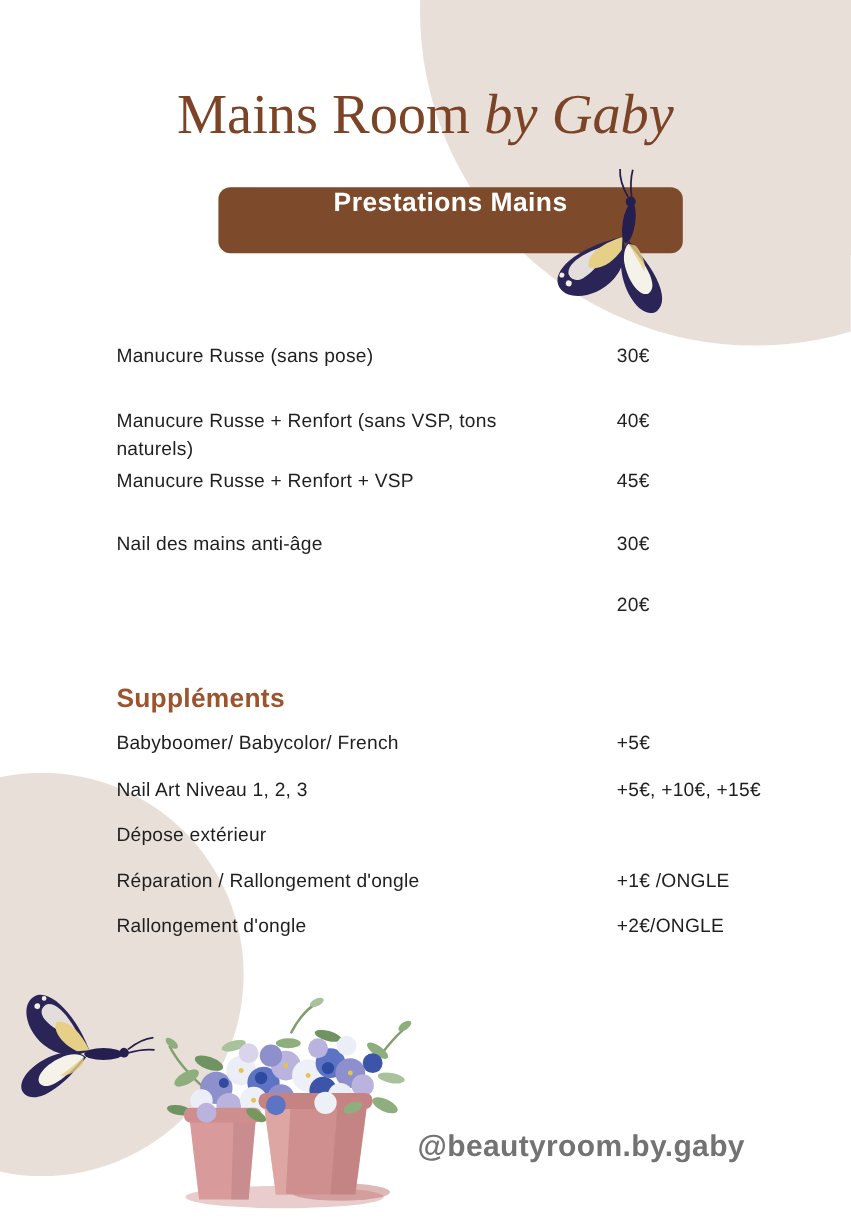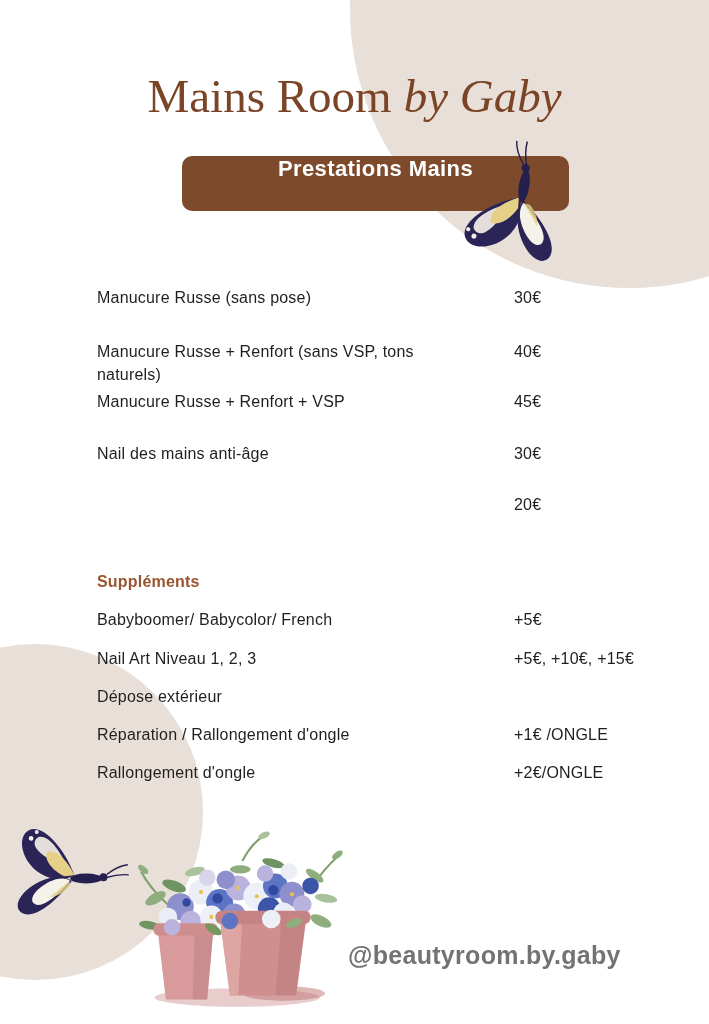--- a/index.html
+++ b/index.html
@@ -28,21 +28,21 @@
 
   
   .row{position:absolute;left:97px;width:520px;font-size:16px;line-height:23px;letter-spacing:.2px;z-index:2;}
   .row .name{display:inline-block;max-width:318px;vertical-align:top;}
   .row .price{position:absolute;left:417px;top:0;white-space:nowrap;}
   #svc-0{top:286px}#svc-1{top:340px}#svc-2{top:390px}#svc-3{top:442px}#svc-4{top:493px}
   #sup-0{top:608px}#sup-1{top:647px}#sup-2{top:685px}#sup-3{top:723px}#sup-4{top:761px}
 
   .supp-heading{
     position:absolute;left:97px;top:568px;z-index:2;
-    font-size:16px;line-height:28px;font-weight:700;color:#9a552f;letter-spacing:.2px;
+    font-size:22px;line-height:28px;font-weight:700;color:#9a552f;letter-spacing:.2px;
   }
 
   
   .handle{
     position:absolute;left:348px;top:941px;z-index:2;
     font-size:25px;font-weight:600;color:#737373;letter-spacing:.3px;
   }
 
   
   .butterfly{position:absolute;z-index:3;}

